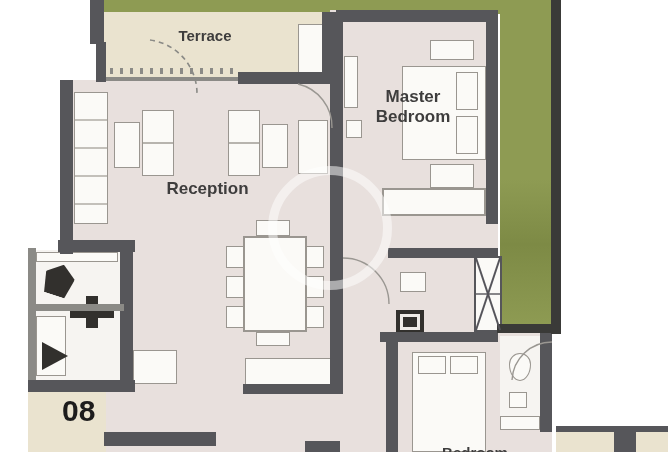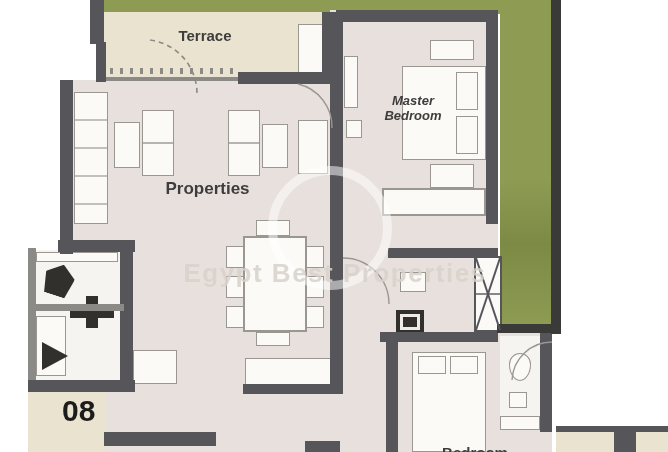--- a/index.html
+++ b/index.html
@@ -122,22 +122,21 @@
     <path d="M150 40 A54 54 0 0 1 197 94" fill="none" stroke="#8a8a86" stroke-width="1.6" stroke-dasharray="5 4"></path>
     <path d="M298 84 A44 44 0 0 1 332 128" fill="none" stroke="#9a9792" stroke-width="1.4"></path>
     <path d="M343 258 A46 46 0 0 1 389 304" fill="none" stroke="#9a9792" stroke-width="1.4"></path>
     <path d="M512 380 A40 40 0 0 1 552 342" fill="none" stroke="#9a9792" stroke-width="1.4"></path>
     <line x1="476" y1="258" x2="500" y2="330" stroke="#55545a" stroke-width="2"></line>
     <line x1="500" y1="258" x2="476" y2="330" stroke="#55545a" stroke-width="2"></line>
     <line x1="476" y1="294" x2="500" y2="294" stroke="#55545a" stroke-width="1.4"></line>
   </svg>
 
   <div class="abs wm-circle" style="left:268px;top:166px;width:124px;height:124px;"></div>
-  <div class="abs wm-title" style="left:155px;top:258px;width:360px;">Egypt Best Properties</div>
 
   <div class="abs lbl" style="left:150px;top:27px;width:110px;font-size:15px;">Terrace</div>
-  <div class="abs lbl" style="left:155px;top:179px;width:105px;font-size:17px;">Properties</div>
-  <div class="abs lbl" style="left:368px;top:94px;width:90px;font-size:13px;font-style:italic;">Master Bedroom</div>
+  <div class="abs lbl" style="left:155px;top:179px;width:105px;font-size:17px;">Reception</div>
+  <div class="abs lbl" style="left:368px;top:87px;width:90px;font-size:17px;">Master Bedroom</div>
   <div class="abs lbl" style="left:430px;top:444px;width:90px;font-size:15px;">Bedroom</div>
 
   <div class="abs" style="left:62px;top:394px;font-size:30px;font-weight:800;color:var(--unit-number);">08</div>
 
 </div>
 
 </body></html>

